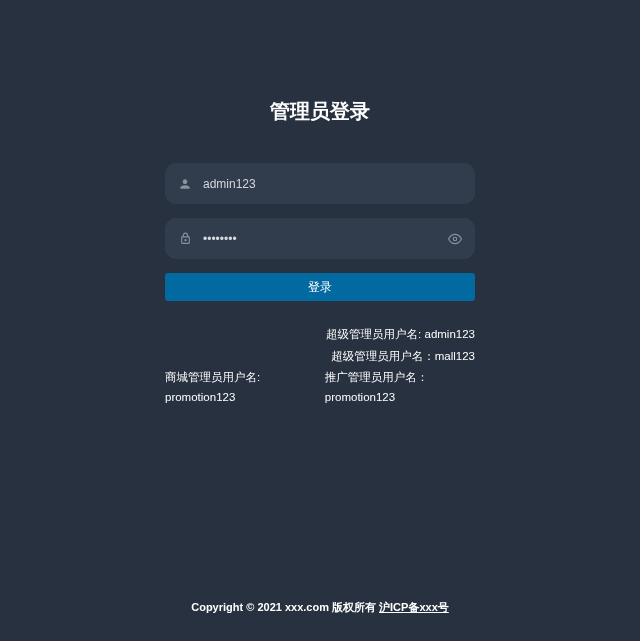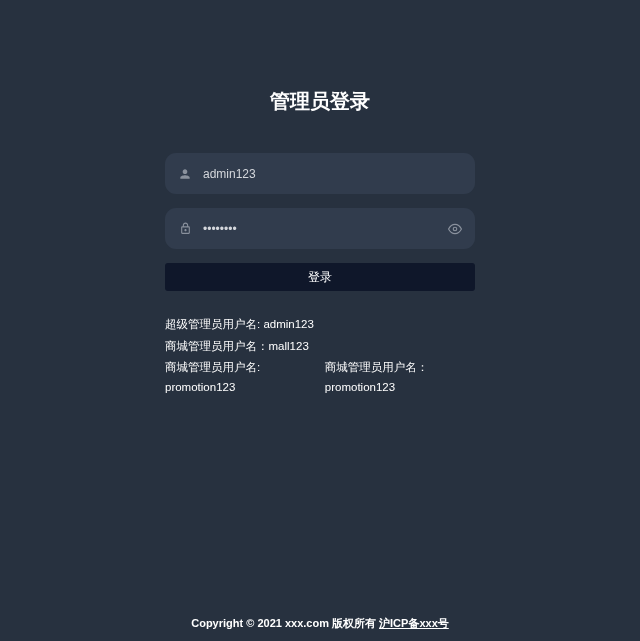--- a/index.html
+++ b/index.html
@@ -11,21 +11,21 @@
       width: 640px;
       height: 641px;
       background-color: #27313f;
       font-family: -apple-system, BlinkMacSystemFont, "Segoe UI", Arial, sans-serif;
       color: #ffffff;
       position: relative;
       overflow: hidden;
     }
     .login-container {
       width: 310px;
-      margin: 0 auto;
+      margin: 10px auto;
       padding-top: 88px;
     }
     .login-title {
       font-size: 20px;
       font-weight: bold;
       text-align: center;
       color: #ffffff;
       margin-bottom: 38px;
     }
     .input-wrapper {
@@ -64,42 +64,43 @@
       height: 16px;
       display: flex;
       align-items: center;
       justify-content: center;
       color: #8a919d;
       cursor: pointer;
     }
     .login-button {
       width: 100%;
       height: 28px;
-      background-color: #0f172a;
+      background-color: #0369a1;
       border: none;
       border-radius: 3px;
       color: #ffffff;
       font-size: 12px;
       cursor: pointer;
       margin-top: 0px;
       margin-bottom: 24px;
     }
     .help-text {
       font-size: 11.5px;
       line-height: 1.7;
       color: #ffffff;
     }
     .help-row {
       display: flex;
       gap: 14px;
       margin-bottom: 2px;
+      justify-content: flex-end;
     }
     .footer {
       position: absolute;
-      bottom: 10px;
+      bottom: 26px;
       width: 100%;
       text-align: center;
       font-size: 11px;
       color: #ffffff;
     }
     .footer-link {
       color: #ffffff;
       text-decoration: underline;
     }
     .footer strong {
@@ -136,24 +137,24 @@
     </span>
   </div>
 
   <button class="login-button">登录</button>
 
   <div class="help-text">
     <div class="help-row">
       <span>超级管理员用户名: admin123</span>
     </div>
     <div class="help-row">
-      <span>商城管理员用户名：mall123</span>
+      <span>超级管理员用户名：mall123</span>
     </div>
     <div class="help-row">
       <span>商城管理员用户名: promotion123</span>
-      <span>商城管理员用户名：promotion123</span>
+      <span>推广管理员用户名：promotion123</span>
     </div>
   </div>
 </div>
 
 <div class="footer">
   <strong><span>Copyright © 2021 xxx.com 版权所有 </span><a href="#" class="footer-link">沪ICP备xxx号</a></strong>
 </div>
 
 </body></html>

